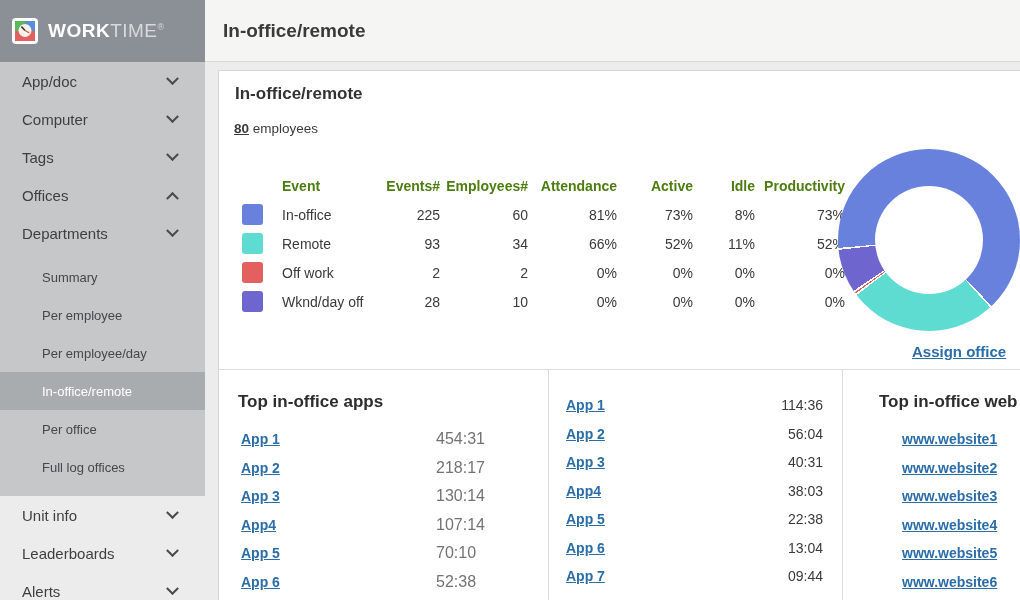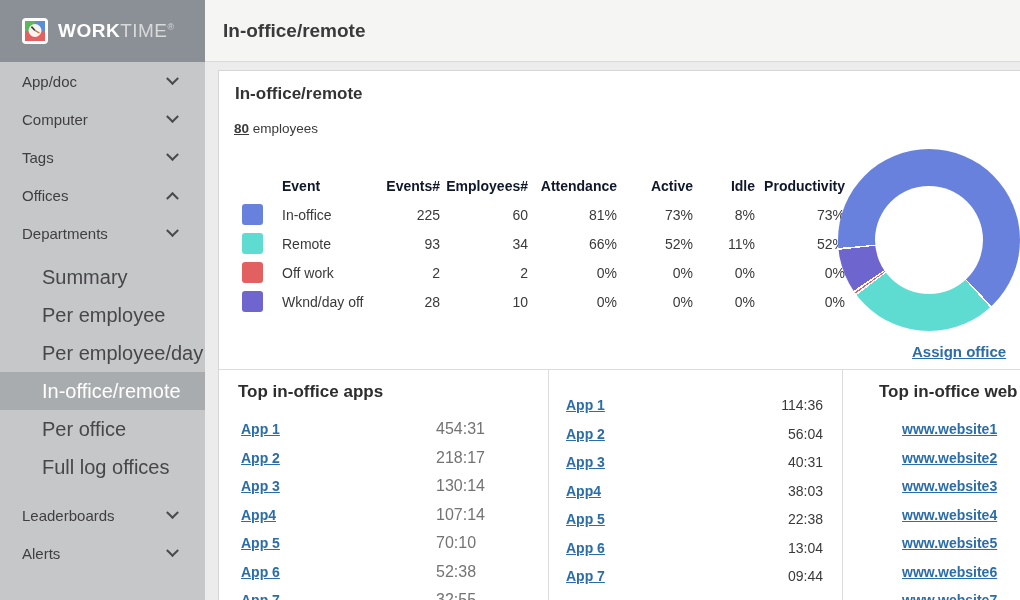--- a/index.html
+++ b/index.html
@@ -1,71 +1,71 @@
 <!DOCTYPE html>
 <html><head>
 <meta charset="utf-8">
 <style>
   * { margin:0; padding:0; box-sizing:border-box; }
   html,body { width:1020px; height:600px; overflow:hidden; }
   body { font-family:"Liberation Sans", sans-serif; background:#ececec; position:relative; }
 
   
   .topbar-logo { position:absolute; left:0; top:0; width:205px; height:62px; background:#8b8f96;
-    display:flex; align-items:center; padding-left:22px; gap:10px; }
+    display:flex; align-items:center; padding-left:12px; gap:10px; }
   .brand { font-size:19px; letter-spacing:.5px; white-space:nowrap; }
   .brand .work { color:#ffffff; font-weight:700; }
   .brand .time { color:#d8d9db; font-weight:400; }
   .brand .reg { color:#d8d9db; font-size:9px; vertical-align:super; }
   .topbar-header { position:absolute; left:205px; top:0; width:815px; height:62px; background:#f5f5f4;
     border-bottom:1px solid #d9d9d9; display:flex; align-items:center; padding-left:18px;
     font-size:19px; font-weight:600; color:#3a3a3a; }
 
   
-  .sidebar { position:absolute; left:0; top:62px; width:205px; height:538px; background:#c6c7c9; }
+  .sidebar { position:absolute; left:0; top:62px; width:205px; height:434px; background:#c6c7c9; }
   .nav-item { height:38px; display:flex; align-items:center; padding-left:22px; padding-right:28px;
     position:relative; font-size:15px; color:#3f3f41; cursor:pointer; }
-  .sub-item { height:38px; display:flex; align-items:center; padding-left:42px; font-size:20px;
+  .sub-item { height:38px; display:flex; align-items:center; padding-left:42px; font-size:13px;
     color:#47474a; cursor:pointer; }
   .sub-item.selected { background:#a9acaf; color:#ffffff; }
   .spacer-6 { height:6px; } .spacer-10 { height:10px; }
   .chev { position:absolute; right:28px; width:9px; height:9px; border-right:2px solid #4a4a4c;
     border-bottom:2px solid #4a4a4c; }
   .chev.down { transform:rotate(45deg) translate(-2px,-2px); }
   .chev.up { transform:rotate(225deg) translate(-2px,-2px); }
 
   
   .main { position:absolute; left:205px; top:62px; width:815px; height:538px; background:#ececec; }
   .card { position:absolute; left:13px; top:8px; width:900px; height:640px; background:#ffffff;
     border:1px solid #d6d6d6; }
   .card-title { position:absolute; left:16px; top:13px; font-size:17px; font-weight:700; color:#333333; }
   .emp-line { position:absolute; left:15px; top:50px; font-size:13.5px; color:#3b3b3b; }
   .emp-line b { font-weight:700;text-decoration:underline; }
 
   
   .sum-table { position:absolute; left:19px; top:100px; display:grid;
     grid-template-columns:44px 92px 66px 88px 89px 76px 62px 90px;
     grid-auto-rows:29px; align-items:center; font-size:14px; color:#3a3a3a; }
-  .sum-table .hd { font-weight:700; color:#0f172a; }
+  .sum-table .hd { font-weight:700; color:#4d7c0f; }
   .ctr { text-align:right; }
   .swatch { width:21px; height:21px; border-radius:3px; margin-left:4px; }
 
   
   .donut { position:absolute; left:619px; top:78px; width:182px; height:182px; border-radius:50%; }
   .donut::after { content:""; position:absolute; inset:37px; background:#ffffff; border-radius:50%; }
   .assign { position:absolute; left:693px; top:272px; font-size:15px; font-weight:700;
     color:#2b6da8; text-decoration:underline; white-space:nowrap; cursor:pointer; }
 
   
   .columns { position:absolute; left:0; top:298px; width:900px; height:342px; display:flex;
     border-top:1px solid #dcdcdc; }
   .colA { width:330px; border-right:1px solid #dcdcdc; padding:12px 0 0 19px; }
   .colB { width:294px; border-right:1px solid #dcdcdc; padding:12px 0 0 15px; }
   .colC { flex:1; padding:12px 0 0 36px; }
-  .col-head { font-size:17px; font-weight:700; color:#2d2d2d; height:24px; }
+  .col-head { font-size:17px; font-weight:700; color:#2d2d2d; height:24px;margin-top:10px; }
   .app-list { margin-top:9px; }
   .app-row { height:28.5px; position:relative; display:flex; align-items:center; }
   .app-link { font-size:14px; font-weight:700; color:#2b6da8; text-decoration:underline;
     cursor:pointer; white-space:nowrap; }
   .colA .app-link { margin-left:3px; }
   .colB .app-link { margin-left:2px; }
   .colC .app-link { margin-left:23px; }
   .tA { position:absolute; left:198px; font-size:16px; color:#737373; }
   .tB { position:absolute; right:19px; font-size:14px; color:#3a3a3a;margin-left:36px; }
 </style>
@@ -126,20 +126,24 @@
     <span>In-office/remote</span>
   </div>
   <div class="sub-item">
     <span>Per office</span>
   </div>
   <div class="sub-item">
     <span>Full log offices</span>
   </div>
   <div class="spacer-10"></div>
   <div class="nav-item">
+    <span>Unit info</span>
+    <span class="chev down"></span>
+  </div>
+  <div class="nav-item">
     <span>Leaderboards</span>
     <span class="chev down"></span>
   </div>
   <div class="nav-item">
     <span>Alerts</span>
     <span class="chev down"></span>
   </div>
 </div>
 
 <div class="main">

